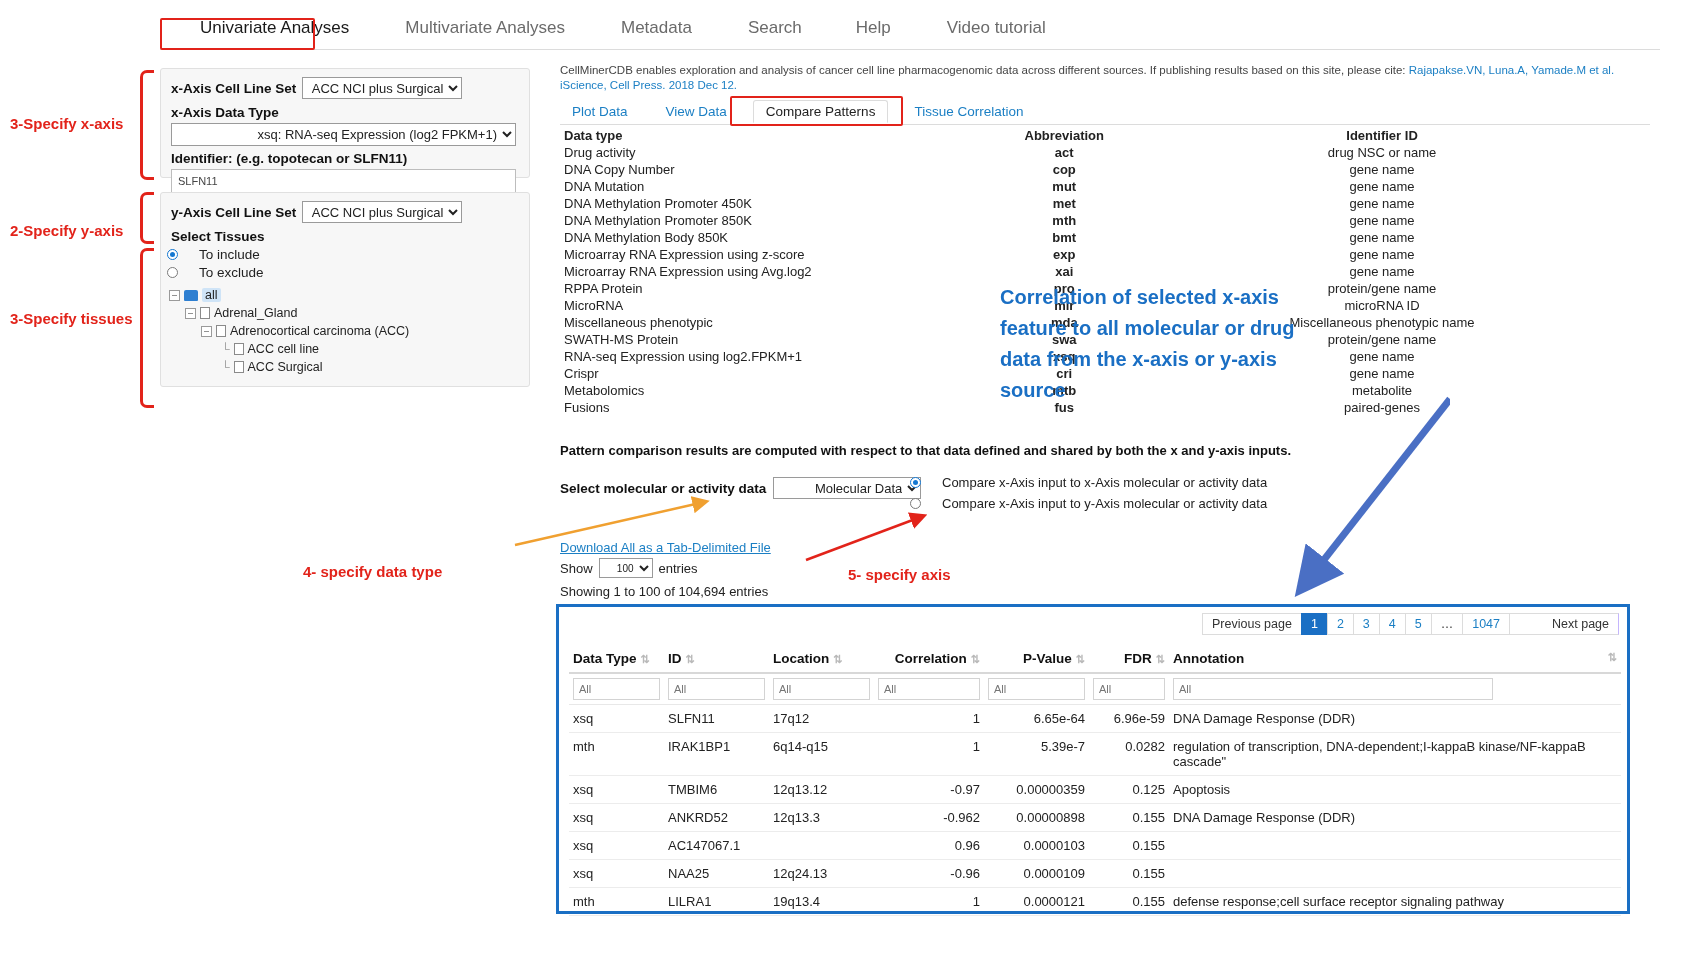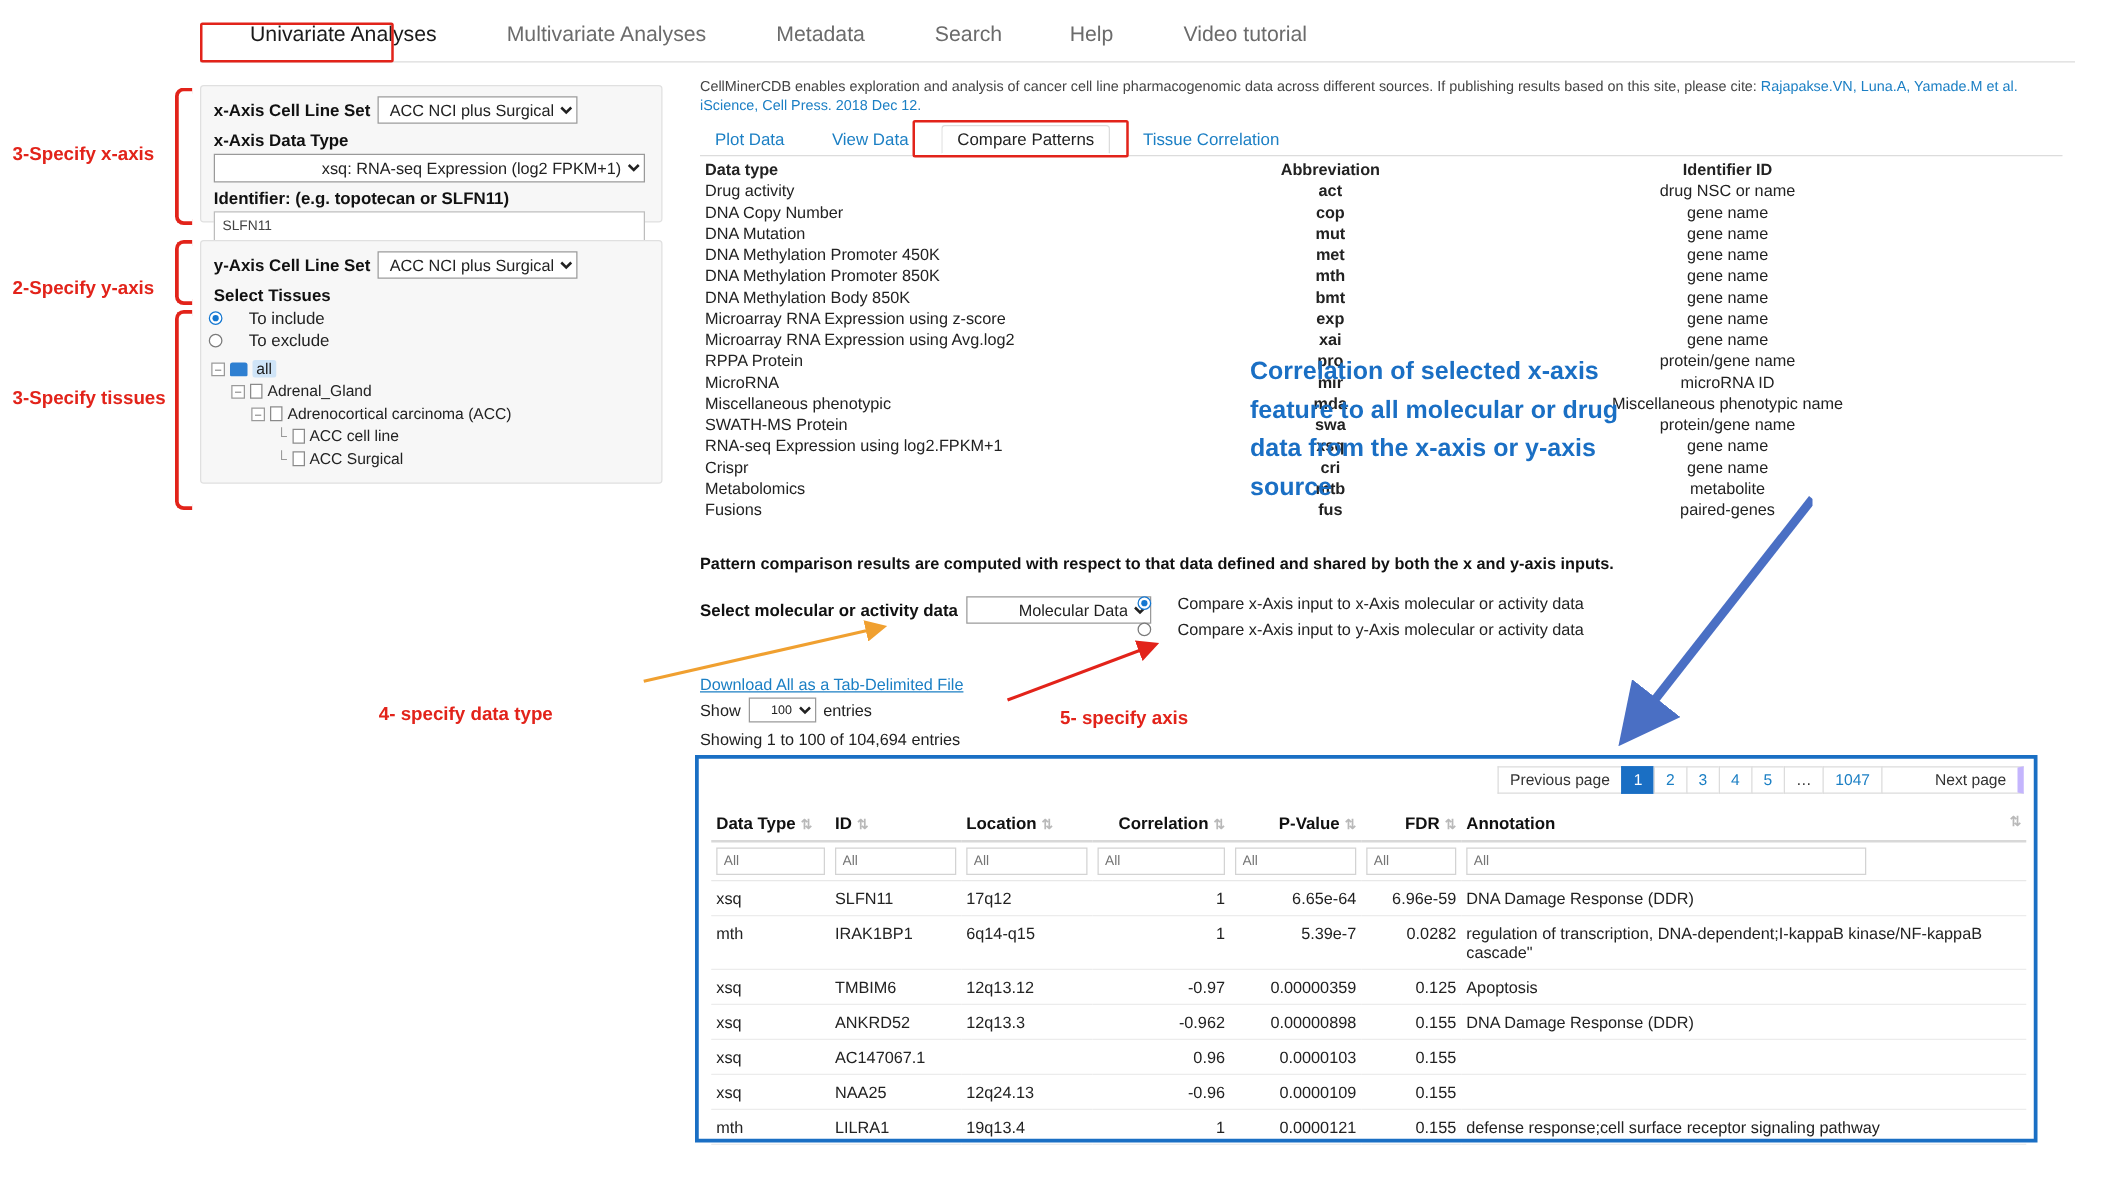--- a/index.html
+++ b/index.html
@@ -139,21 +139,21 @@
   .results-box {
     position: absolute; left: 556px; top: 604px; width: 1074px; height: 310px;
     border: 3px solid #1a6fc4;
   }
   .pager {
     position: absolute; right: 8px; top: 6px; display: flex; align-items: center; font-size: 12.5px;
   }
   .pbtn {
     border: 1px solid #dcdcdc; border-right: none; padding: 3px 9px; color: #1b7fc4; background: #fff;
   }
-  .pbtn:last-child { border-right: 5px solid #c4b5fd; padding-left: 42px; }
+  .pbtn:last-child { border-right: 1px solid #c4b5fd; padding-left: 42px; }
   .pbtn.active { background: #1a6fc4; color: #fff; border-color: #1a6fc4; }
   .pbtn.plain { color: #333; }
 
   table.res { position: absolute; left: 10px; top: 38px; width: 1052px; border-collapse: collapse; font-size: 13px; }
   table.res thead th {
     text-align: left; font-weight: bold; color: #111; font-size: 13.5px;
     border-bottom: 2px solid #d8d8d8; padding: 6px 4px; white-space: nowrap;
   }
   table.res thead th.num { text-align: right; }
   .sorter { color: #b9b9b9; font-size: 11px; margin-left: 4px; }

